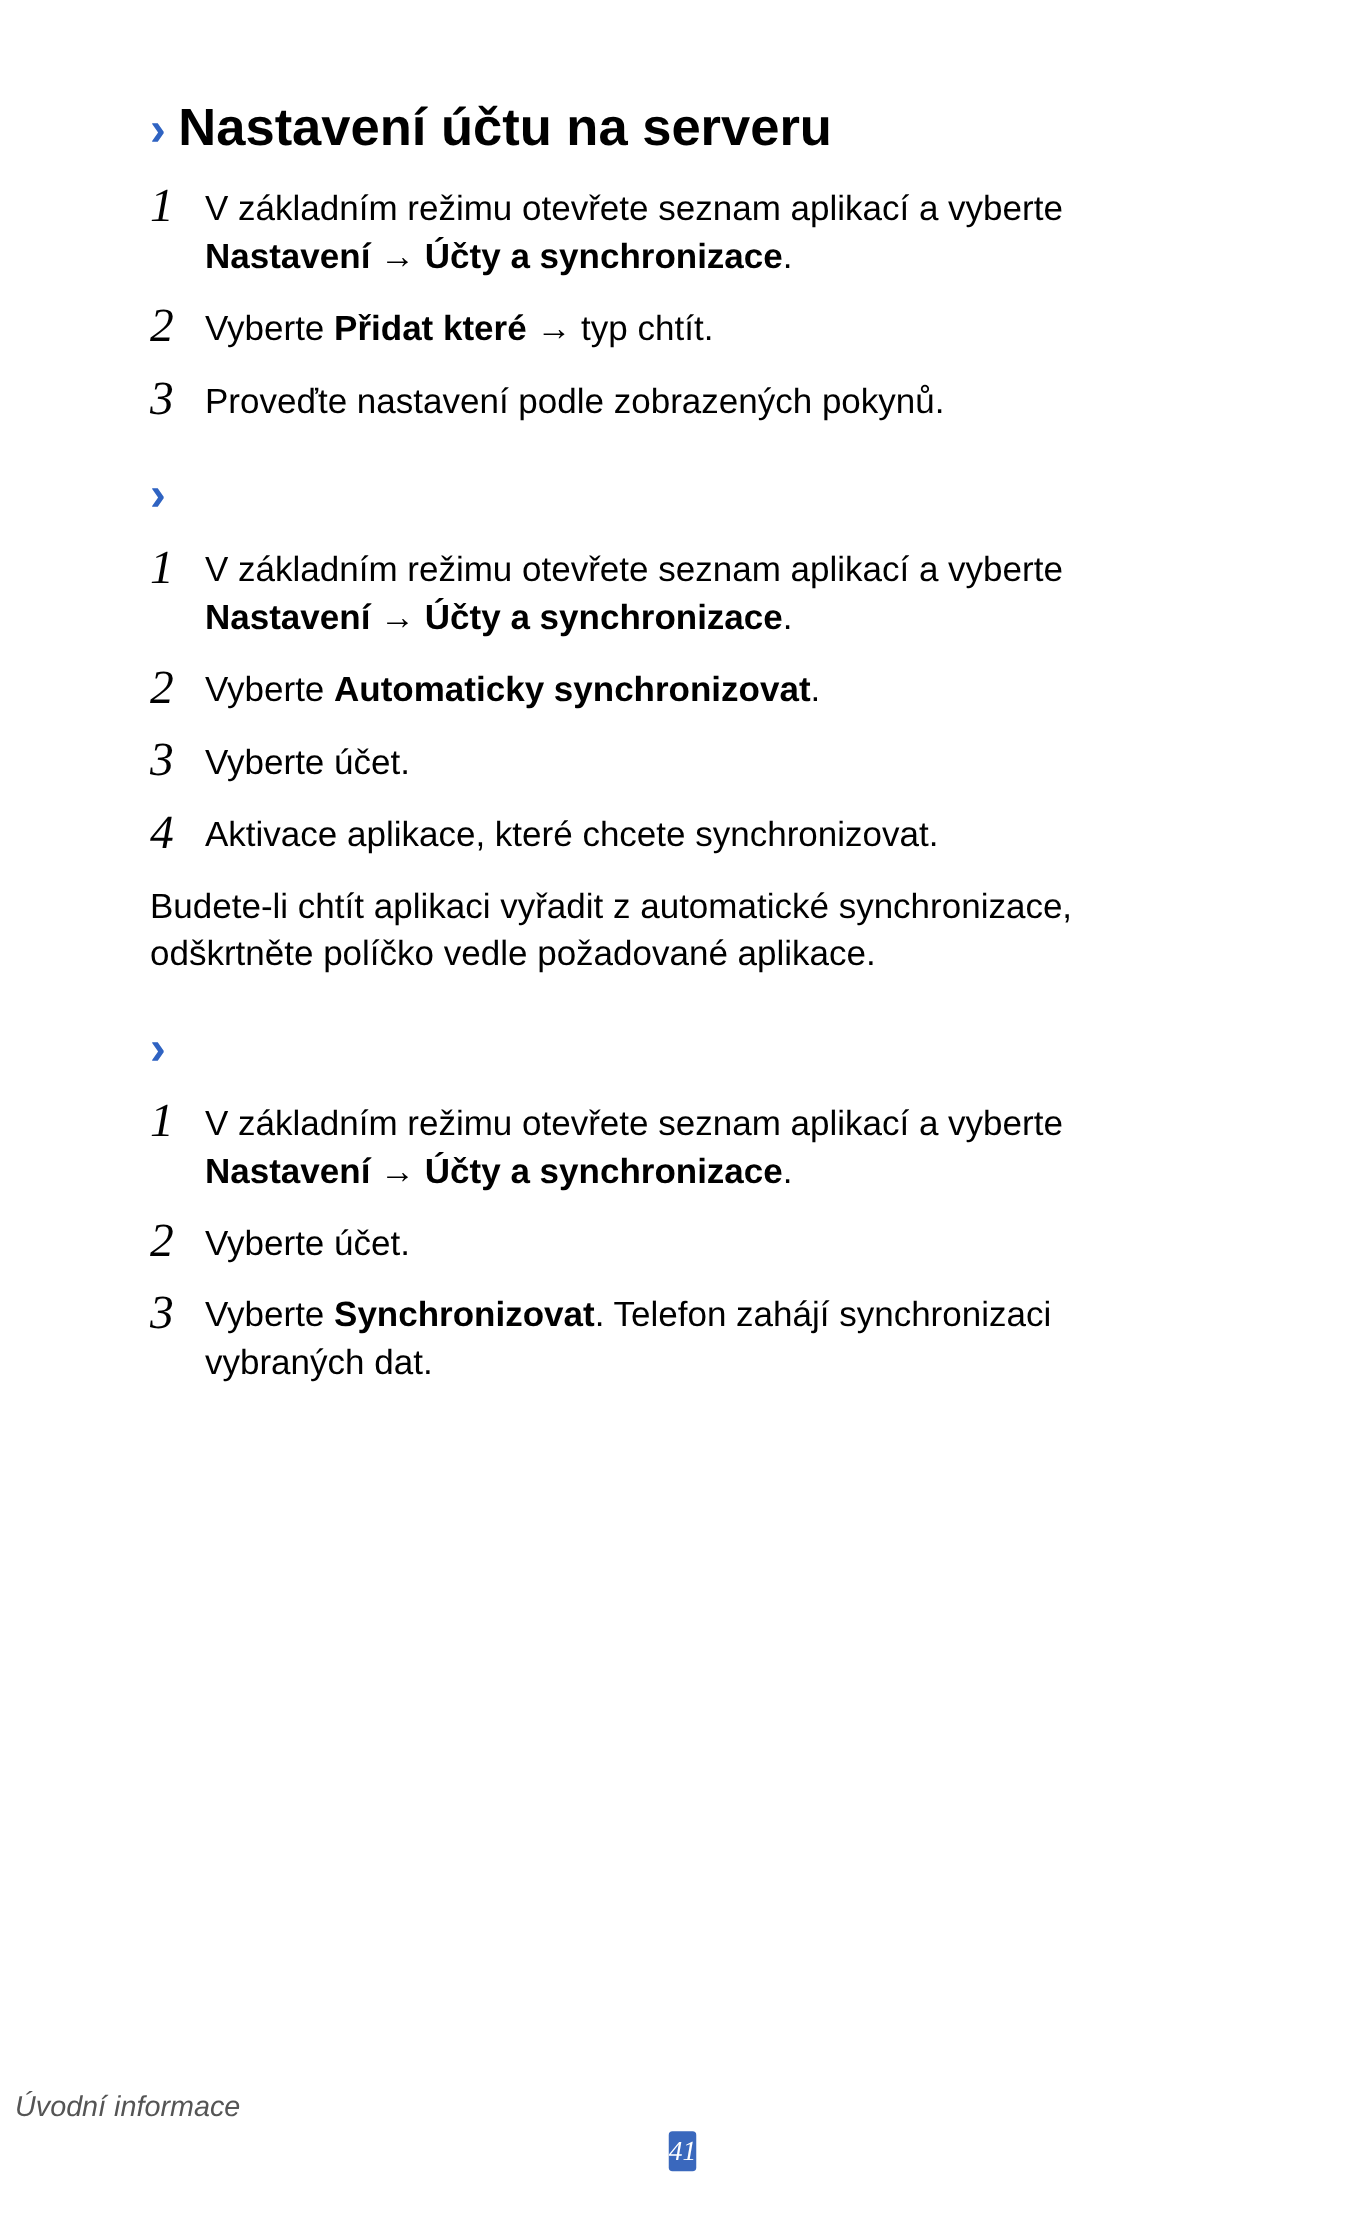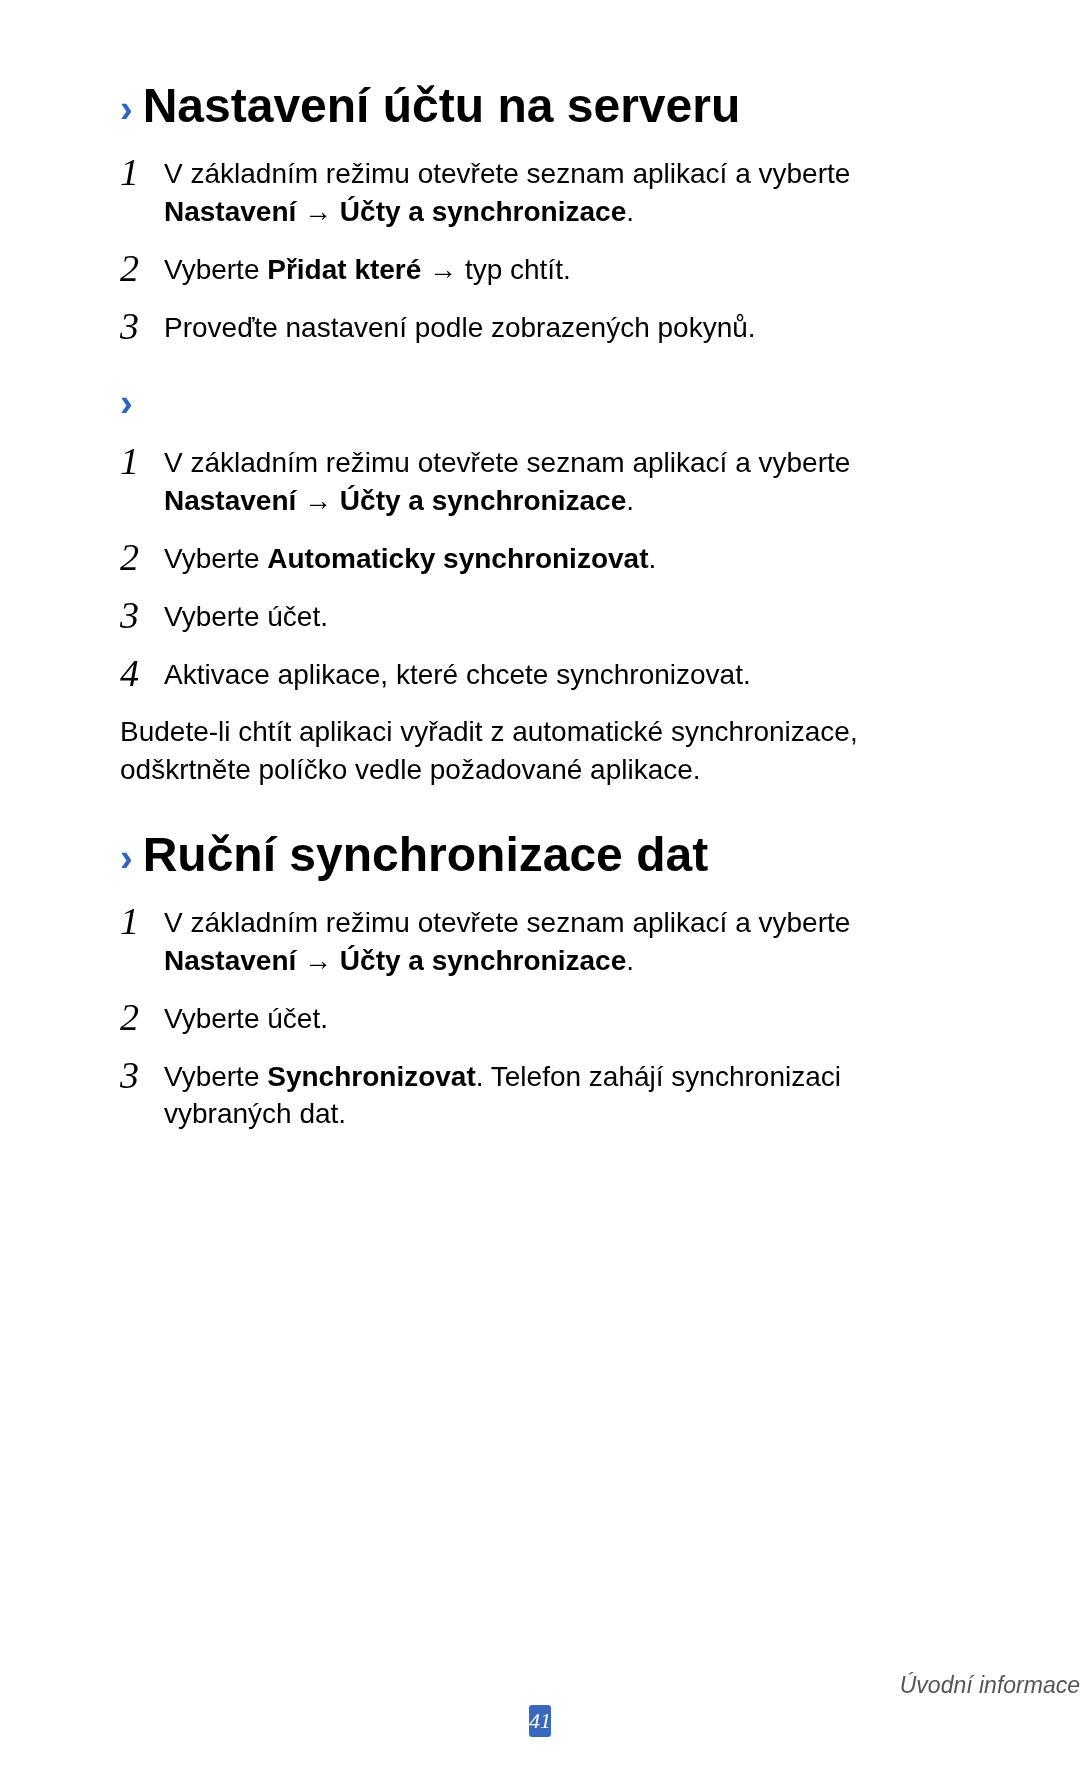--- a/index.html
+++ b/index.html
@@ -22,21 +22,21 @@
     margin: 0 0 18px 0;
   }
   .section-heading .chevron {
     color: #2f63c2;
     font-size: 38px;
     font-weight: 700;
     margin-right: 10px;
     line-height: 1;
   }
   .section-heading .htext {
-    font-size: 48px;
+    font-size: 42px;
     font-weight: 700;
     color: #000;
     line-height: 1.15;
   }
   .steps {
     margin: 0 0 20px 0;
     padding: 0;
   }
   .step {
     display: flex;
@@ -69,21 +69,22 @@
     line-height: 1.35;
     margin: 8px 0 28px 0;
   }
   .section2 { margin-top: 38px; }
   .section3 { margin-top: 38px; }
   .footer {
     position: absolute;
     left: 0;
     right: 0;
     bottom: 34px;
-    text-align: right;
+    text-align: left;
+    padding-left: 12px;
   }
   .footer .crumb {
     font-style: italic;
     font-size: 23px;
     color: #555;
   }
   .footer .badge {
     margin: 6px auto 0 auto;
     width: 22px;
     height: 32px;
@@ -138,21 +139,20 @@
     </div>
     <div class="step">
       <div class="step-num">4</div>
       <div class="step-body"><span>Aktivace aplikace, které chcete synchronizovat.</span></div>
     </div>
   </div>
   <div class="para">Budete-li chtít aplikaci vyřadit z automatické synchronizace, odškrtněte políčko vedle požadované aplikace.</div>
 
   <div class="section-heading section3">
     <span class="chevron">›</span>
-    <span class="htext">Ruční synchronizace dat</span>
   </div>
   <div class="steps">
     <div class="step">
       <div class="step-num">1</div>
       <div class="step-body"><span>V základním režimu otevřete seznam aplikací a vyberte </span><span class="bold">Nastavení</span><span> → </span><span class="bold">Účty a synchronizace</span><span>.</span></div>
     </div>
     <div class="step">
       <div class="step-num">2</div>
       <div class="step-body"><span>Vyberte účet.</span></div>
     </div>

